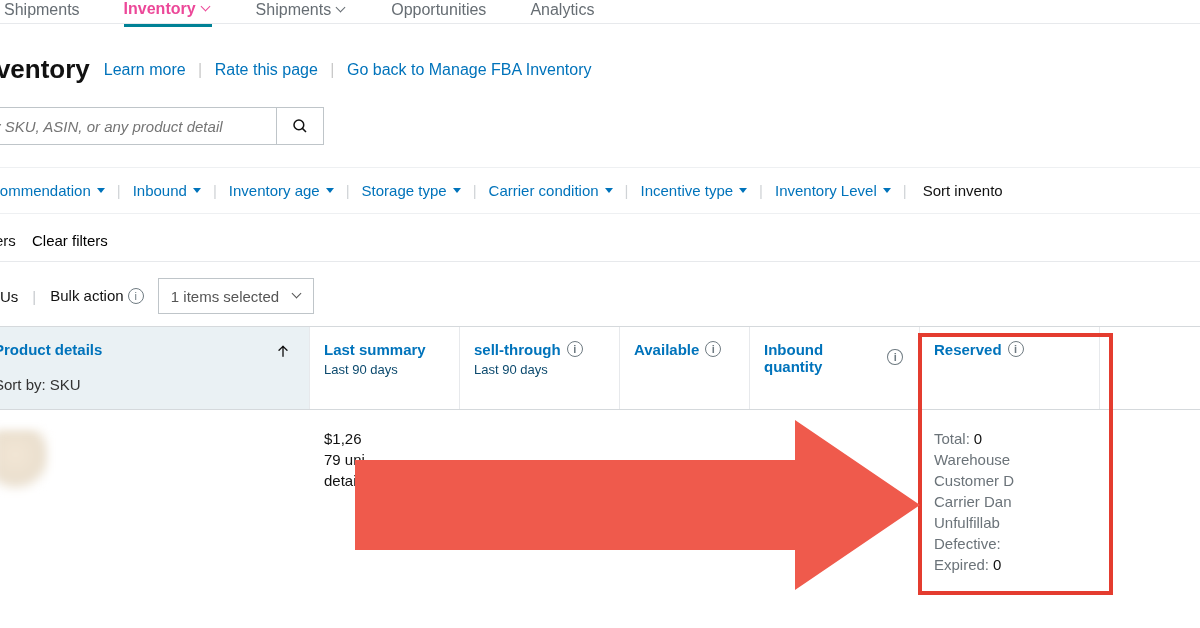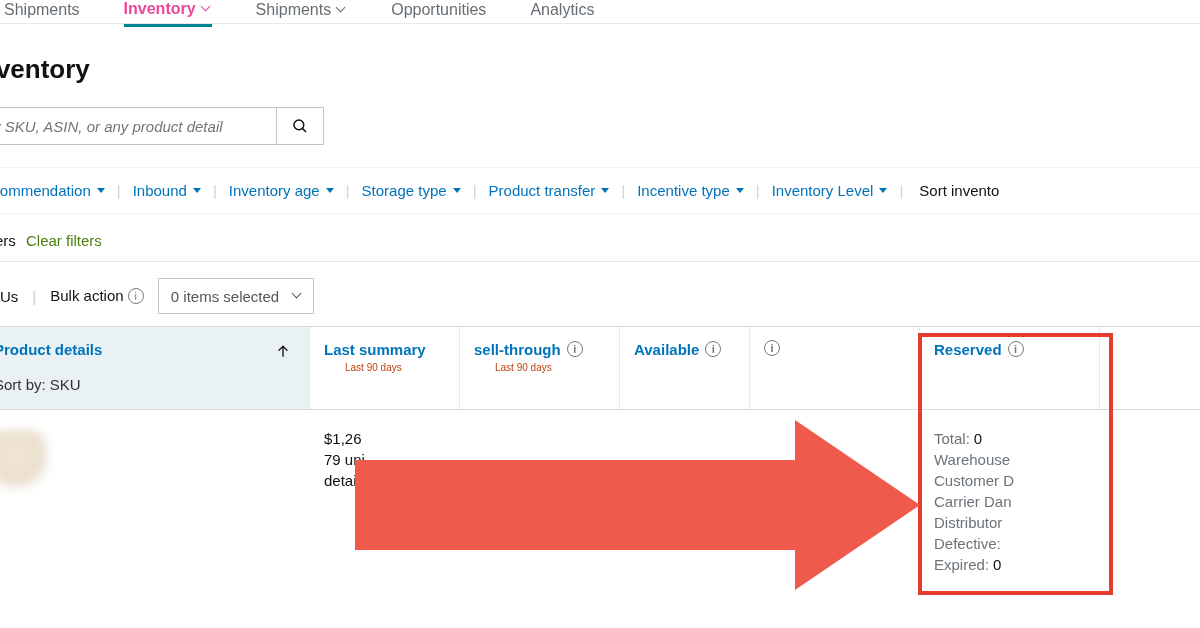--- a/index.html
+++ b/index.html
@@ -134,21 +134,21 @@
     display: inline-block;
   }
 
   
   .applied-row {
     padding: 18px 0 12px 0;
     margin-left: -20px;
     font-size: 15px;
   }
   .applied-row .filters-label { color: #111; }
-  .applied-row .clear { color: #4d7c0f; margin-left: 6px; cursor: pointer; }
+  .applied-row .clear { color: #000000; margin-left: 12px; cursor: pointer; }
 
   
   .bulk-row {
     display: flex;
     align-items: center;
     gap: 14px;
     border-top: 1px solid #e7e9ec;
     padding: 16px 0 12px 0;
     margin-left: -20px;
     font-size: 15px;
@@ -195,21 +195,21 @@
   .th {
     padding: 14px 16px 12px 14px;
     font-size: 15px;
     color: #0073bb;
     font-weight: 700;
     border-right: 1px solid #e7e9ec;
     display: flex;
     flex-direction: column;
     gap: 4px;
   }
-  .th .sub { color: #c2410c; font-weight: 400; font-size: 10px; margin-left: 21px; }
+  .th .sub { color: #0c4a6e; font-weight: 400; font-size: 13px; }
   .th .title-line { display: flex; align-items: center; gap: 6px; }
 
   .th.col-product { width: 330px; background: #eaf1f4; position: relative; }
   .th.col-product .sorticon {
     position: absolute; right: 18px; top: 16px;
     color: #111;
   }
   .th.col-product .sortby { color: #333; font-weight: 400; margin-top: 14px; }
   .th.col-sales { width: 150px; }
   .th.col-sell  { width: 160px; }
@@ -268,20 +268,27 @@
   <span class="nav-item">
     <span>Shipments</span>
     <span class="chevron-down"></span>
   </span>
   <span class="nav-item">Opportunities</span>
   <span class="nav-item">Analytics</span>
 </div>
 
 <div class="title-row">
   <span class="page-title">nventory</span>
+  <span class="link-row">
+    <a href="#">Learn more</a>
+    <span class="vbar">|</span>
+    <a href="#">Rate this page</a>
+    <span class="vbar">|</span>
+    <a href="#">Go back to Manage FBA Inventory</a>
+  </span>
 </div>
 
 <div class="search-wrap">
   <input class="search-input" placeholder="y SKU, ASIN, or any product detail" style="">
   <div class="search-btn">
     <svg width="18" height="18" viewBox="0 0 24 24" fill="none" stroke="#111" stroke-width="2">
       <circle cx="10.5" cy="10.5" r="6.5"></circle>
         <line x1="20" y1="20" x2="15.2" y2="15.2"></line>
     </svg>
   </div>
@@ -302,21 +309,21 @@
       <span>Inventory age</span>
       <span class="tri-down"></span>
     </span>
   <span class="sep">|</span>
   <span class="filter">
       <span>Storage type</span>
       <span class="tri-down"></span>
     </span>
   <span class="sep">|</span>
   <span class="filter">
-      <span>Product transfer</span>
+      <span>Carrier condition</span>
       <span class="tri-down"></span>
     </span>
   <span class="sep">|</span>
   <span class="filter">
       <span>Incentive type</span>
       <span class="tri-down"></span>
     </span>
   <span class="sep">|</span>
   <span class="filter">
       <span>Inventory Level</span>
@@ -332,21 +339,21 @@
 </div>
 
 <div class="bulk-row">
   <span class="skus">SKUs</span>
   <span class="divider">|</span>
   <span class="bulk">
     <span>Bulk action</span>
     <span class="info-icon">i</span>
   </span>
   <span class="select-box">
-    <span>0 items selected</span>
+    <span>1 items selected</span>
     <span class="chev chevron-down"></span>
   </span>
 </div>
 
 <div class="table-header">
   <div class="th col-product">
     <span class="title-line">Product details</span>
     <span class="sortby">Sort by: SKU</span>
     <span class="sorticon">
       <svg width="16" height="16" viewBox="0 0 24 24" fill="none" stroke="#111" stroke-width="2" stroke-linecap="round">
@@ -367,20 +374,21 @@
     <span class="sub">Last 90 days</span>
   </div>
   <div class="th col-avail">
     <span class="title-line">
         <span>Available</span>
         <span class="info-icon">i</span>
       </span>
   </div>
   <div class="th col-inbound">
     <span class="title-line">
+        <span>Inbound quantity</span>
         <span class="info-icon">i</span>
       </span>
   </div>
   <div class="th col-reserved">
     <span class="title-line">
         <span>Reserved</span>
         <span class="info-icon">i</span>
       </span>
   </div>
 </div>
@@ -395,21 +403,21 @@
     <div class="line">detail</div>
   </div>
   <div class="td col-sell"></div>
   <div class="td col-avail"></div>
   <div class="td col-inbound"></div>
   <div class="td col-unf">
     <div class="line"><span class="label">Total:</span><span class="val">0</span></div>
     <div class="line"><span class="label">Warehouse</span></div>
     <div class="line"><span class="label">Customer D</span></div>
     <div class="line"><span class="label">Carrier Dan</span></div>
-    <div class="line"><span class="label">Distributor</span></div>
+    <div class="line"><span class="label">Unfulfillab</span></div>
     <div class="line"><span class="label">Defective:</span></div>
     <div class="line"><span class="label">Expired:</span><span class="val">0</span></div>
   </div>
 </div>
 
 <div class="red-box" id="redbox" style="left: 918px; top: 333px; width: 195px; height: 262px;"></div>
 <svg class="red-arrow" id="redarrow" width="570" height="170" viewBox="0 0 570 170" style="left:355px; top:420px;">
   <polygon fill="#ef5a4c" points="0,40 440,40 440,0 565,85 440,170 440,130 0,130"></polygon>
 </svg>
 

